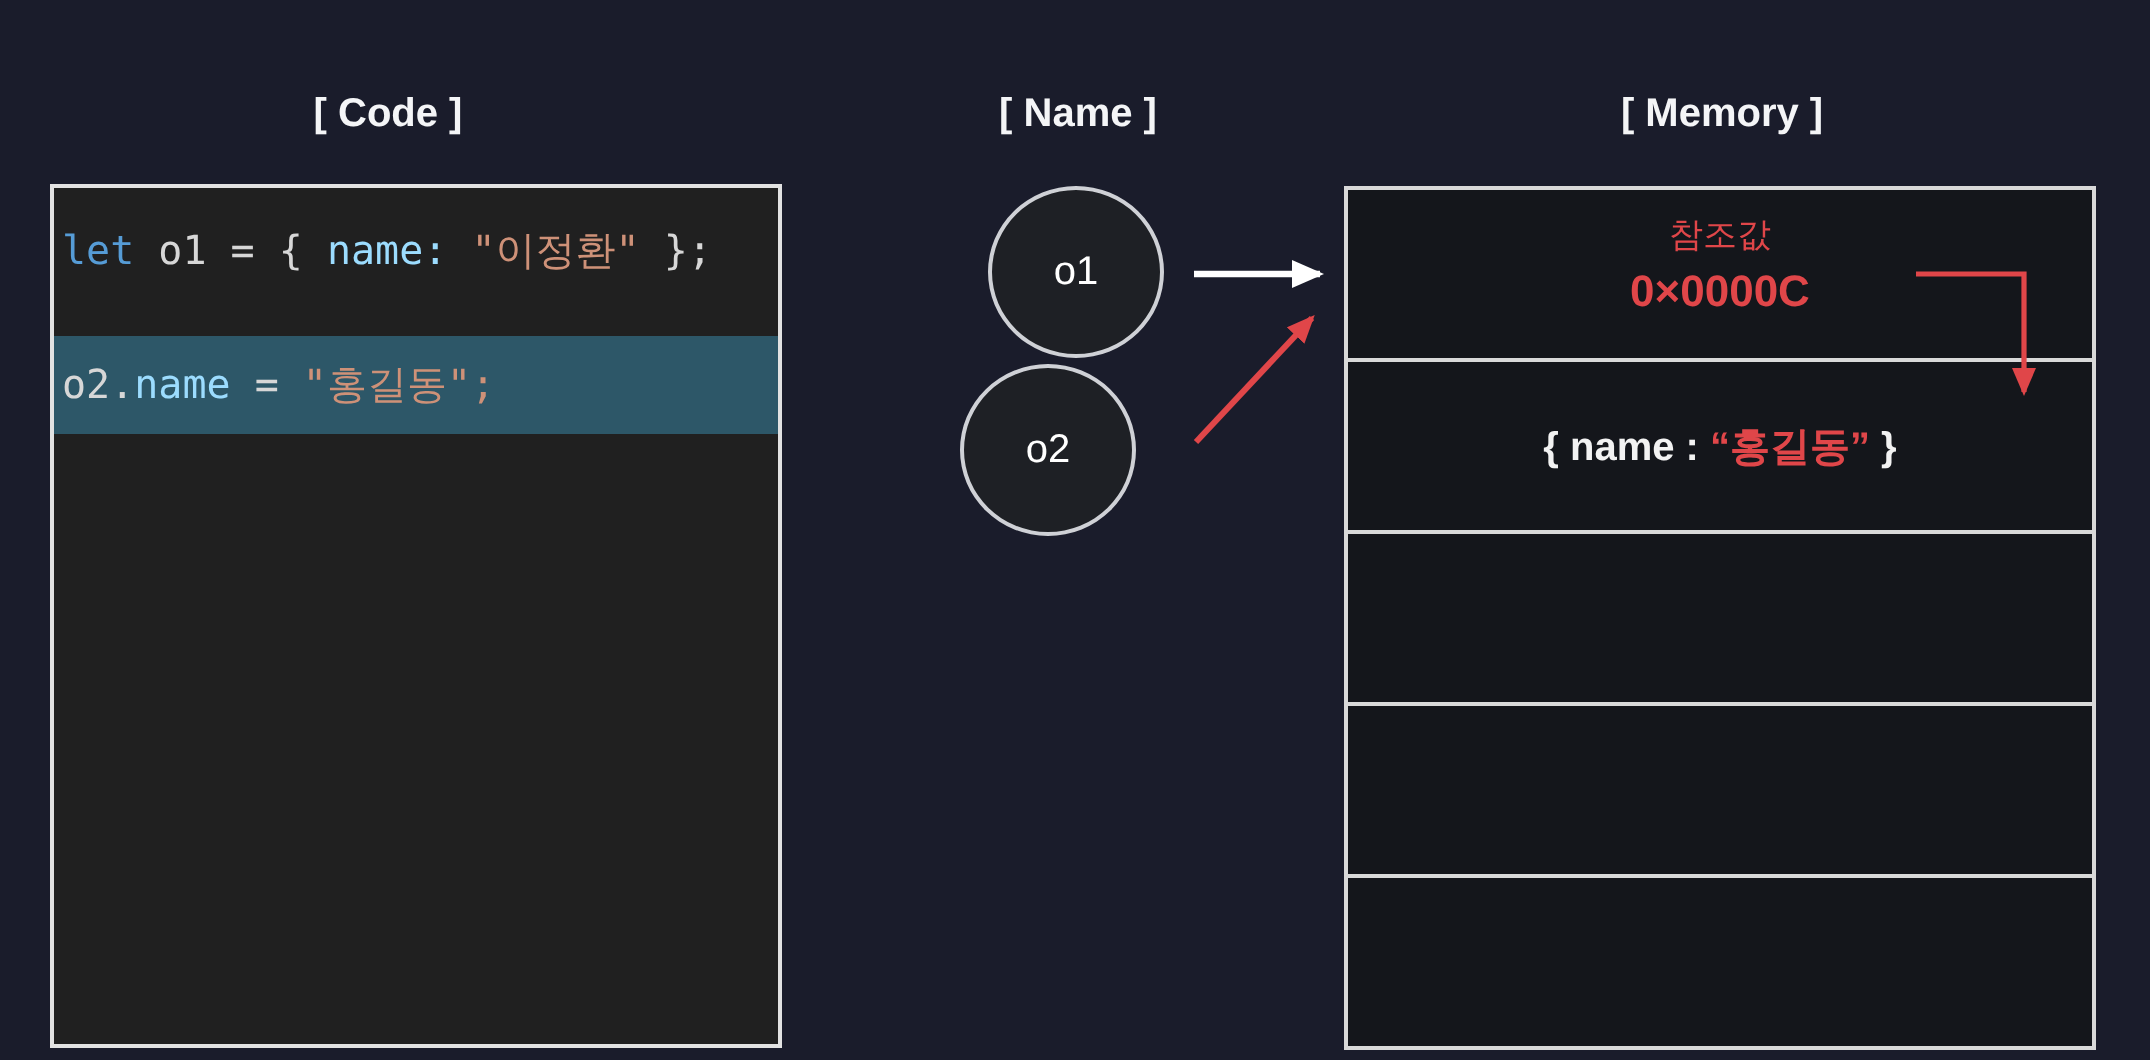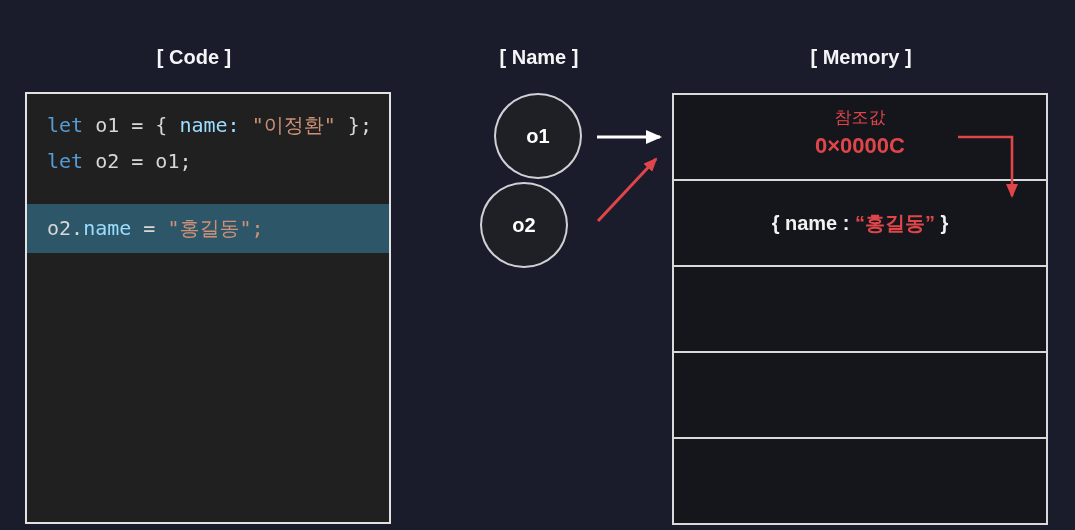--- a/index.html
+++ b/index.html
@@ -28,42 +28,42 @@
     position: absolute; left: 25px; top: 72px;
     width: 366px; height: 432px;
     background: var(--code-bg, #202020);
     border: 2px solid var(--code-border, #e2e2e2);
     padding-top: 13px;
     font-family: "DejaVu Sans Mono", "DejaVu Sans", monospace;
     font-size: 20px;
   }
   .code-line {
     height: 36px; line-height: 36px;
-    padding-left: 20px; white-space: pre;
+    padding-left: 4px; white-space: pre;
     color: var(--code-plain, #d7d7d7);
   }
   .code-line.blank { height: 25px; }
   .code-line.highlight {
     height: 49px; line-height: 49px;
     background: var(--code-highlight-bg, #2d5768);
   }
   .tok-keyword  { color: var(--code-keyword, #569cd6); }
   .tok-property { color: var(--code-property, #9cdcfe); }
   .tok-string   { color: var(--code-string, #ce9178); }
   .tok-plain    { color: var(--code-plain, #d7d7d7); }
 
   
   .name-node {
     position: absolute; width: 88px; height: 86px;
     border-radius: 50%;
     background: var(--node-bg, #1e2025);
     border: 2px solid var(--node-border, #cfd1d6);
     display: flex; align-items: center; justify-content: center;
     color: var(--node-text, #ffffff);
-    font-weight: bold; font-size: 20px;
+    font-weight: normal; font-size: 20px;
   }
   .node-o1 { left: 494px; top: 73px; }
   .node-o2 { left: 480px; top: 162px; }
 
   
   .memory-table {
     position: absolute; left: 672px; top: 73px;
     width: 376px; height: 432px;
     border: 2px solid var(--memory-border, #d9d9d9);
     display: flex; flex-direction: column;
@@ -104,21 +104,20 @@
 
 <div class="stage">
 
   <div class="col-title code-title">[ Code ]</div>
   <div class="col-title name-title">[ Name ]</div>
   <div class="col-title memory-title">[ Memory ]</div>
 
   <div class="code-block">
     <div>
         <div class="code-line"><span class="tok-keyword">let</span><span class="tok-plain"> o1 = { </span><span class="tok-property">name:</span><span class="tok-plain"> </span><span class="tok-string">"이정환"</span><span class="tok-plain"> };</span></div>
-        <div class="code-line"><span class="tok-keyword">let</span><span class="tok-plain"> o2 = o1;</span></div>
         <div class="code-line blank"></div>
         <div class="code-line highlight"><span class="tok-plain">o2.</span><span class="tok-property">name</span><span class="tok-plain"> = </span><span class="tok-string">"홍길동";</span></div>
       </div>
   </div>
 
   <div class="name-node node-o1">
     <span>o1</span>
   </div>
   <div class="name-node node-o2">
     <span>o2</span>

